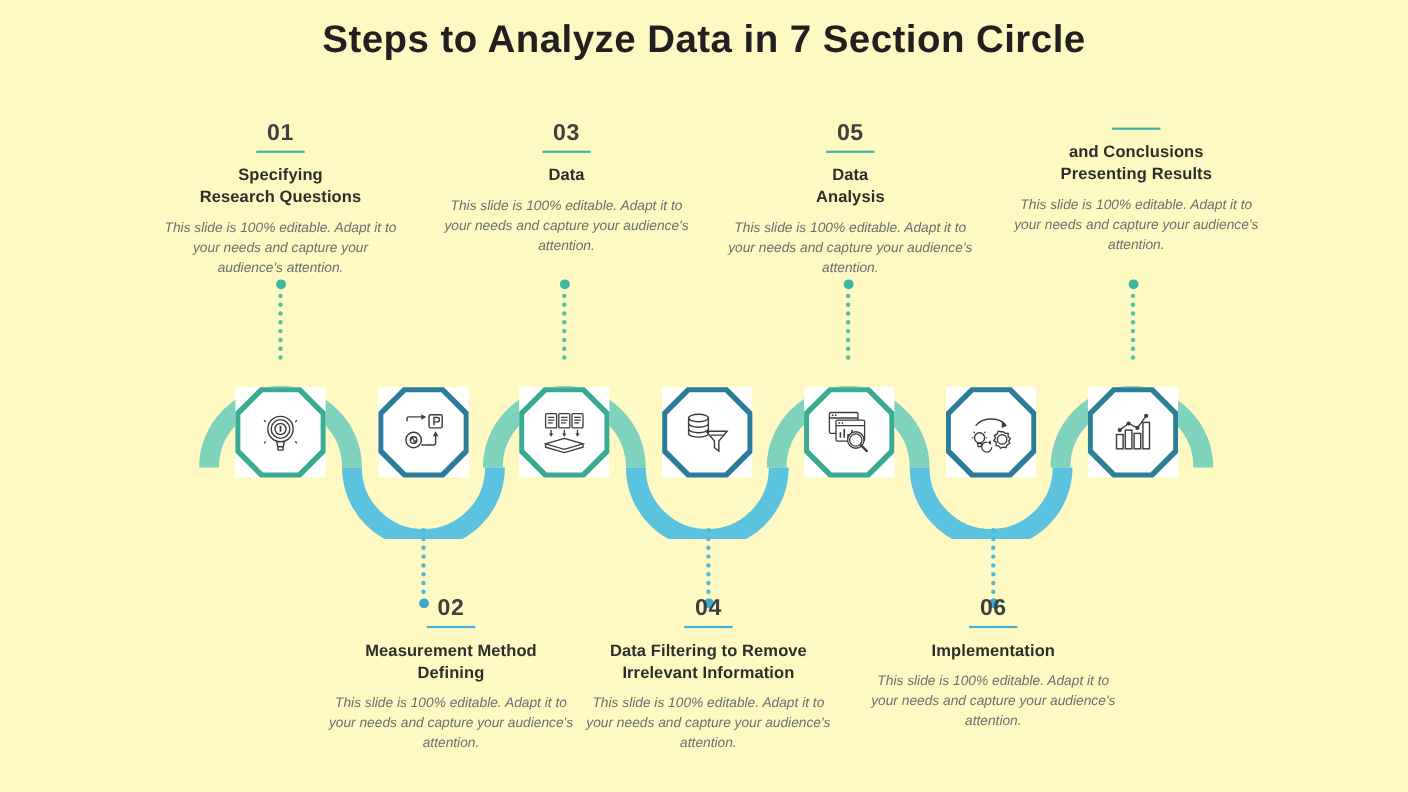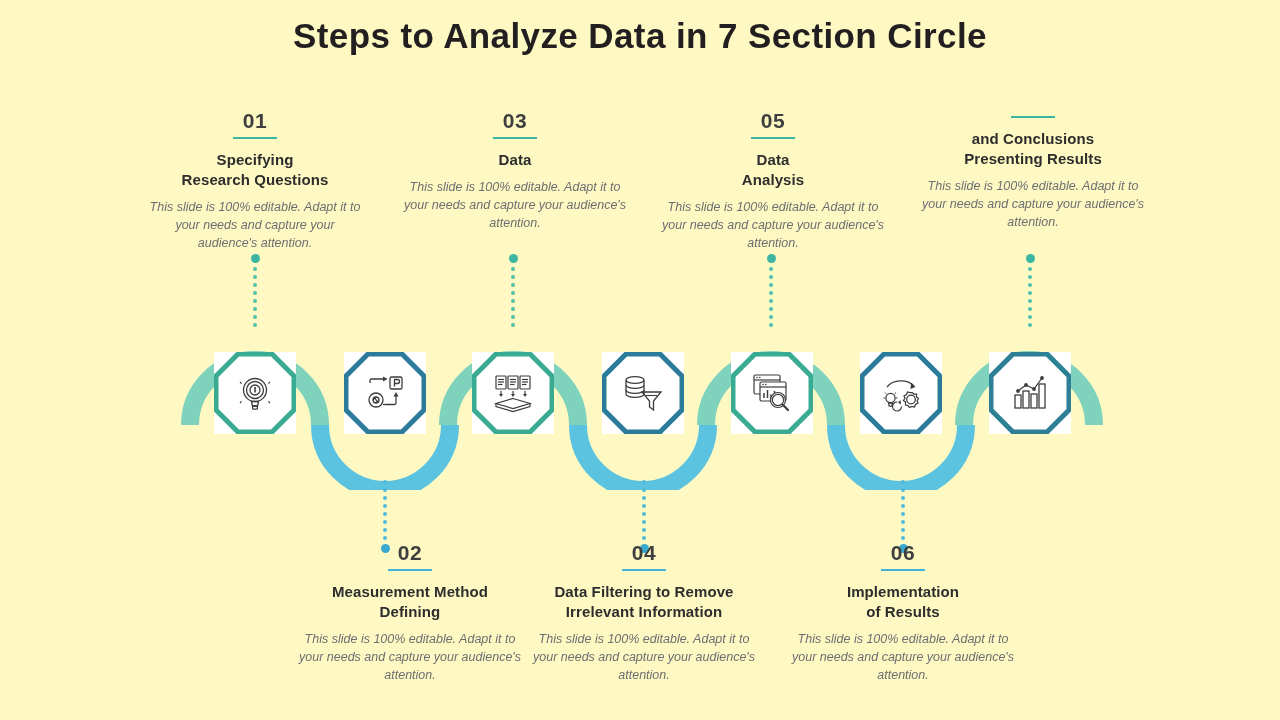--- a/index.html
+++ b/index.html
@@ -448,18 +448,17 @@
       <div>Irrelevant Information</div>
     </div>
     <div class="body">This slide is 100% editable. Adapt it to your needs and capture your audience's attention.</div>
   </div>
 
   <div class="block" style="left:792px; top:542px; width:222px;text-align:center;">
     <div class="num">06</div>
     <div class="num-rule blue"></div>
     <div class="heading">
       <div>Implementation</div>
-      <div>of Results</div>
     </div>
     <div class="body">This slide is 100% editable. Adapt it to your needs and capture your audience's attention.</div>
   </div>
 
 </div>
 
 </body></html>

